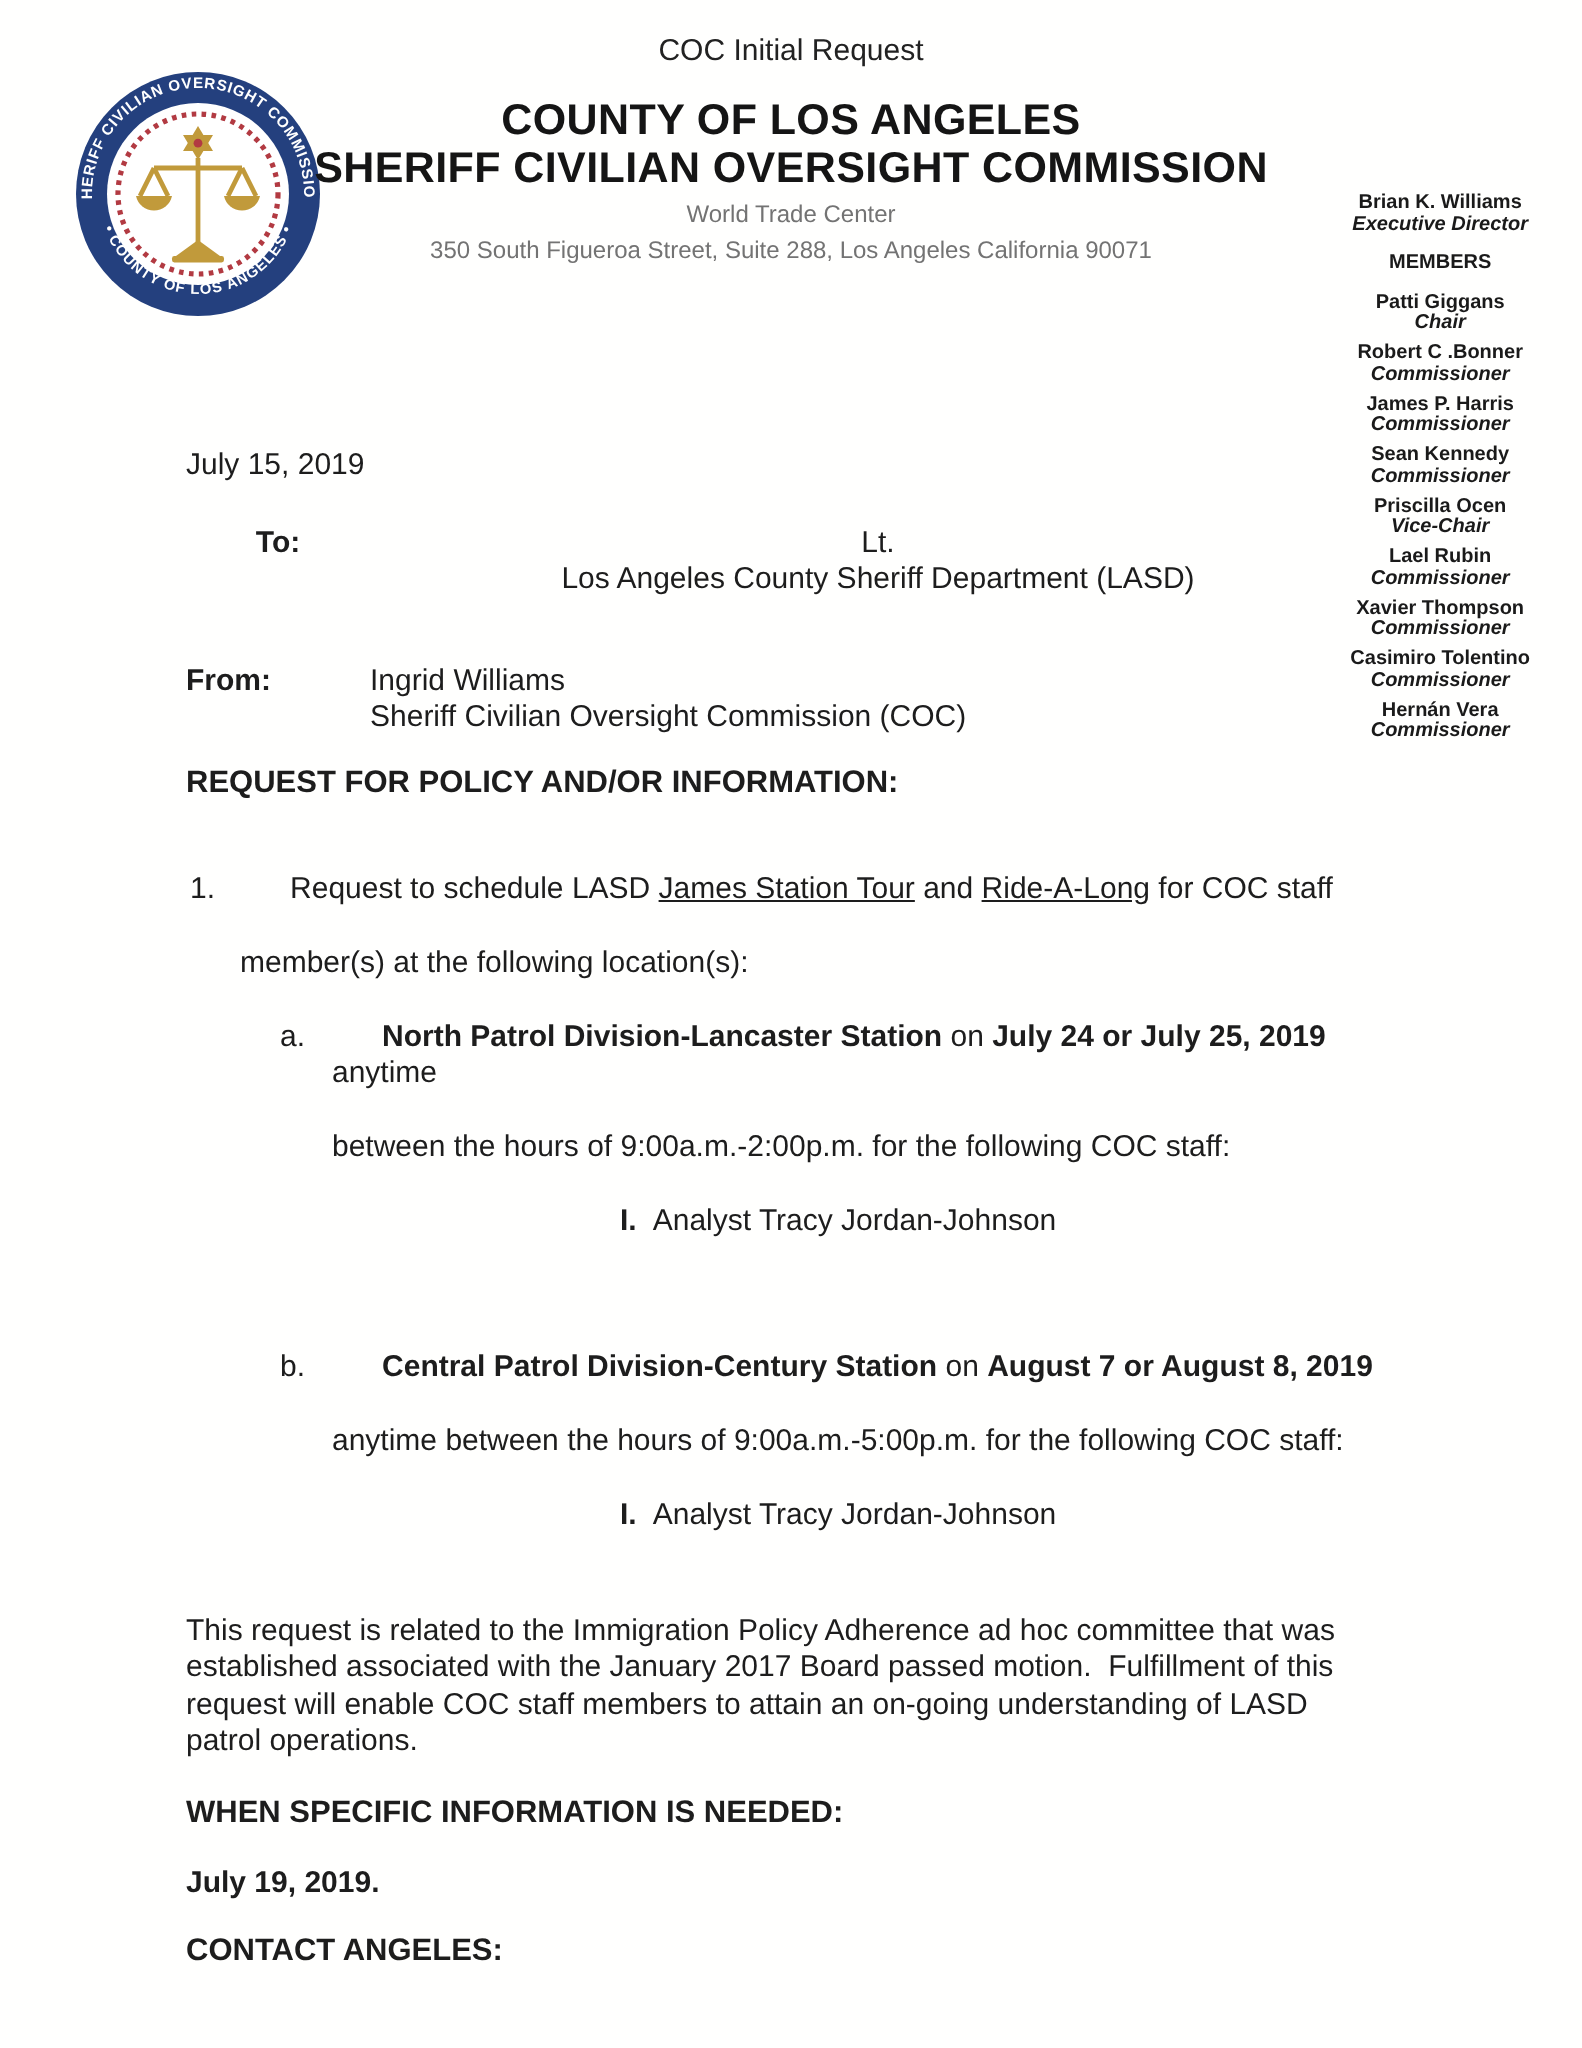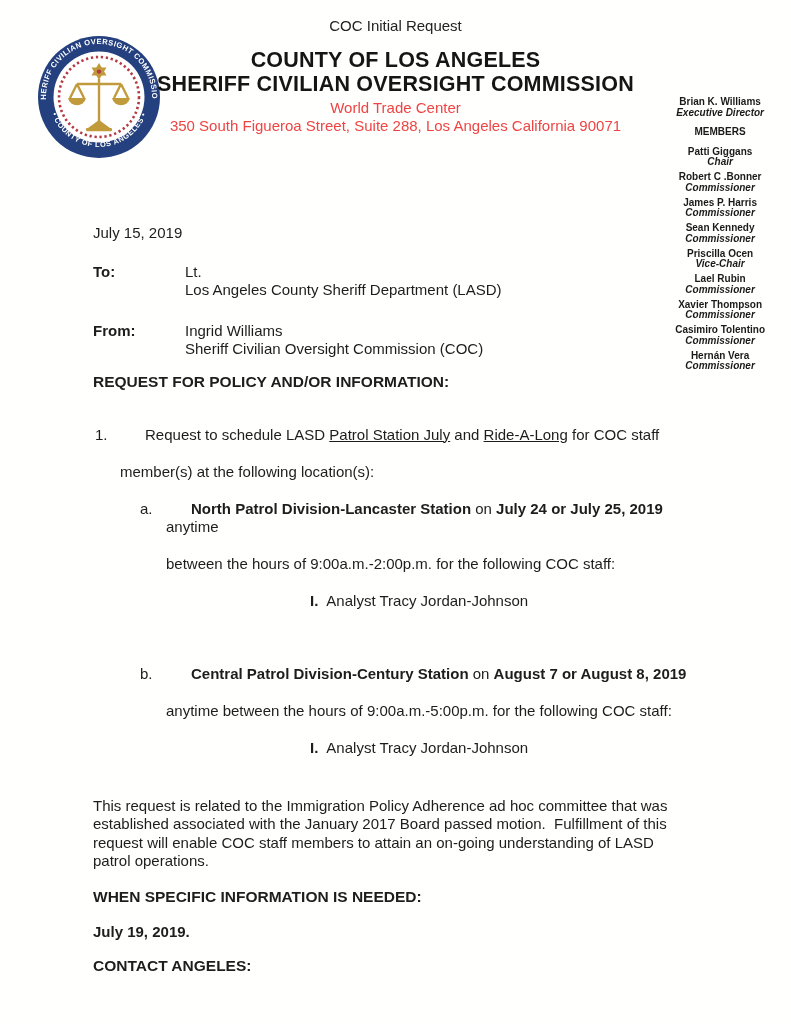--- a/index.html
+++ b/index.html
@@ -8,42 +8,42 @@
     font-family:"Liberation Sans", sans-serif; color:#1d1d1d; overflow:hidden;
   }
 
   
   .seal { position:absolute; left:37px; top:35px; width:124px; height:124px; }
 
   
   .header-center { position:absolute; left:0; right:0; top:17px; text-align:center; }
   .doc-label { font-size:15px; line-height:18px; margin-bottom:13px; color:#222; }
   .org-title { font-size:21.5px; font-weight:bold; line-height:24px; color:#151515; letter-spacing:0.2px; }
-  .addr { font-size:15px; line-height:17.5px; color:#ef4444; }
+  .addr { font-size:12px; line-height:17.5px; color:#737373; }
   .addr-first { margin-top:3px; }
 
   
   .roster { position:absolute; top:97px; right:26px; text-align:center; font-size:10px; line-height:10.5px; color:#1a1a1a; }
   .roster-entry { margin-bottom:4.5px; }
   .roster-name { font-weight:bold; }
   .roster-title { font-weight:bold; font-style:italic; }
   .roster-heading { font-weight:bold; margin:9px 0 9px 0; }
 
   
   .letter-body { position:absolute; left:93px; top:224px; width:600px; font-size:15px; line-height:18.5px; }
   .line { white-space:pre-wrap; }
   b, .bold { font-weight:bold; }
   .ul { text-decoration:underline; }
 
   .date-line { margin-bottom:20px; }
 
   .addr-row { display:flex; margin-bottom:0; }
   .addr-label { width:92px; font-weight:bold; flex:none; }
   .addr-value { flex:1; }
-  .to-block { margin-bottom:22px; }
+  .to-block { margin-bottom:32px;text-align:center; }
   .from-block { margin-bottom:14px; }
 
   .section-heading { font-weight:bold; font-size:15.5px; }
   .h-request { margin-bottom:16px; }
   .h-reason  { margin-bottom:13px; }
   .h-when    { margin-bottom:17px; }
   .h-contact { margin-bottom:14px; }
 
   .oli-line   { position:relative; padding-left:27px; }
   .oli-num    { position:absolute; left:2px; }
@@ -170,21 +170,21 @@
       </div>
       <div class="addr-row">
         <div class="addr-label"></div>
         <div class="addr-value line">Sheriff Civilian Oversight Commission (COC)</div>
       </div>
     </div>
 
     <div class="section-heading h-request line">REQUEST FOR POLICY AND/OR INFORMATION:</div>
 
     <div class="line oli-line">
-      <span class="oli-num">1.</span><span>Request to schedule LASD </span><span class="ul">Patrol Station July</span><span> and </span><span class="ul">Ride-A-Long</span><span> for COC staff</span>
+      <span class="oli-num">1.</span><span>Request to schedule LASD </span><span class="ul">James Station Tour</span><span> and </span><span class="ul">Ride-A-Long</span><span> for COC staff</span>
     </div>
     <div class="line oli-line">member(s) at the following location(s):</div>
 
     <div class="line sub-line">
       <span class="sub-letter">a.</span><b>North Patrol Division-Lancaster Station</b><span> on </span><b>July 24 or July 25, 2019</b><span> anytime</span>
     </div>
     <div class="line sub-line">between the hours of 9:00a.m.-2:00p.m. for the following COC staff:</div>
     <div class="line roman-line gap-after-a">
       <span class="roman-num">I.</span><span>Analyst Tracy Jordan-Johnson</span>
     </div>

